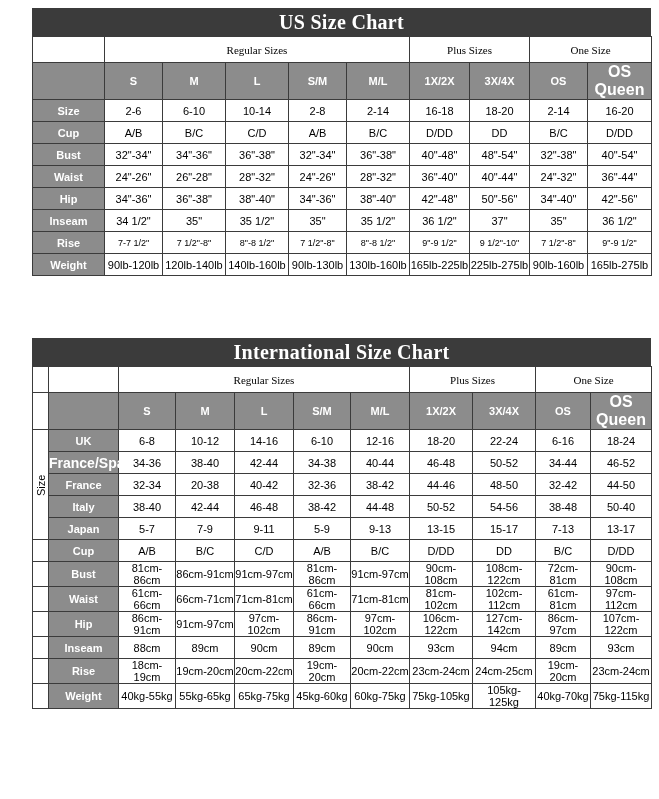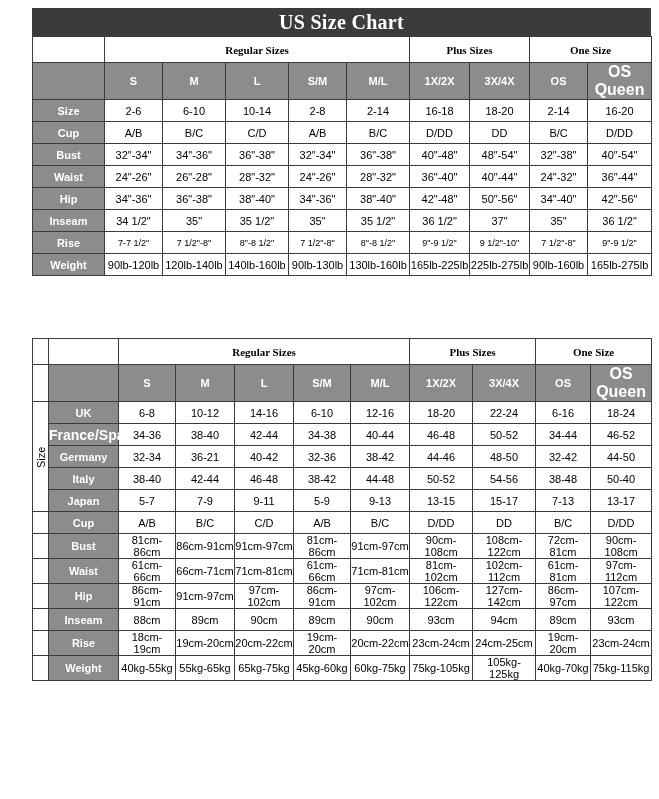--- a/index.html
+++ b/index.html
@@ -46,21 +46,21 @@
     text-align: center;
     vertical-align: middle;
     padding: 0;
     font-size: 11px;
     height: 22px;
     box-sizing: border-box;
   }
   
   .grp {
     background: #ffffff;
-    font-weight: bold;
+    font-weight: normal;
     font-size: 15px;
     font-family: "Liberation Serif", serif;
     height: 26px;
   }
   .grp-empty {
     background: #ffffff;
   }
   
   .codes td {
     background: #8c8c8c;
@@ -249,20 +249,21 @@
           <td class="val xtiny">90lb-160lb</td>
           <td class="val xtiny">165lb-275lb</td>
         </tr>
       </tbody>
     </table>
   </div>
 
   <div class="spacer"></div>
 
   <div class="chart-block">
+    <div class="chart-title-bar">International Size Chart</div>
     <table class="size-table">
       <colgroup>
         <col style="width:16px">
         <col style="width:70px">
         <col style="width:57px">
           <col style="width:59px">
           <col style="width:59px">
           <col style="width:57px">
           <col style="width:59px">
         <col style="width:63px">
@@ -311,23 +312,23 @@
           <td class="val">38-40</td>
           <td class="val">42-44</td>
           <td class="val">34-38</td>
           <td class="val">40-44</td>
           <td class="val">46-48</td>
           <td class="val">50-52</td>
           <td class="val">34-44</td>
           <td class="val">46-52</td>
         </tr>
         <tr>
-          <td class="lbl">Germany</td>
+          <td class="lbl">France</td>
           <td class="val">32-34</td>
-          <td class="val">36-21</td>
+          <td class="val">20-38</td>
           <td class="val">40-42</td>
           <td class="val">32-36</td>
           <td class="val">38-42</td>
           <td class="val">44-46</td>
           <td class="val">48-50</td>
           <td class="val">32-42</td>
           <td class="val">44-50</td>
         </tr>
         <tr>
           <td class="lbl">Italy</td>

